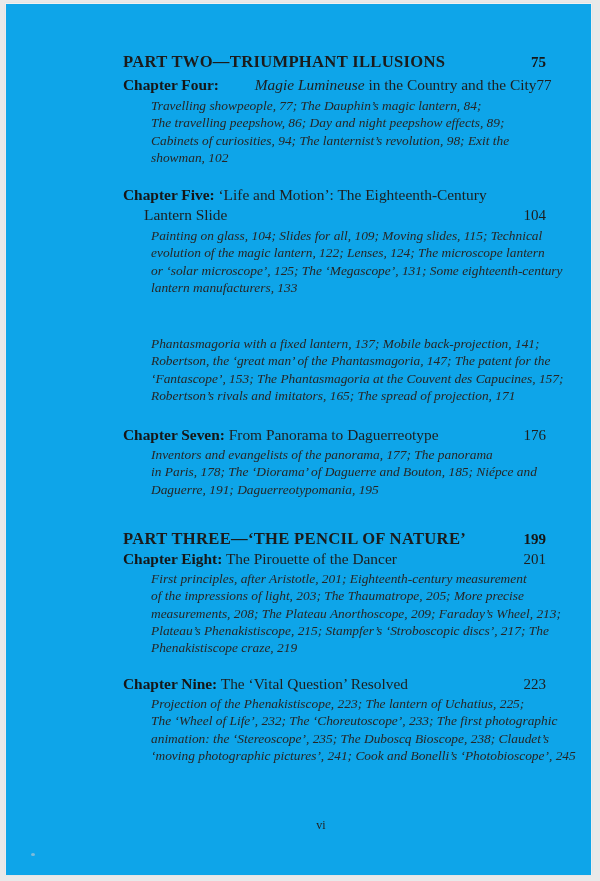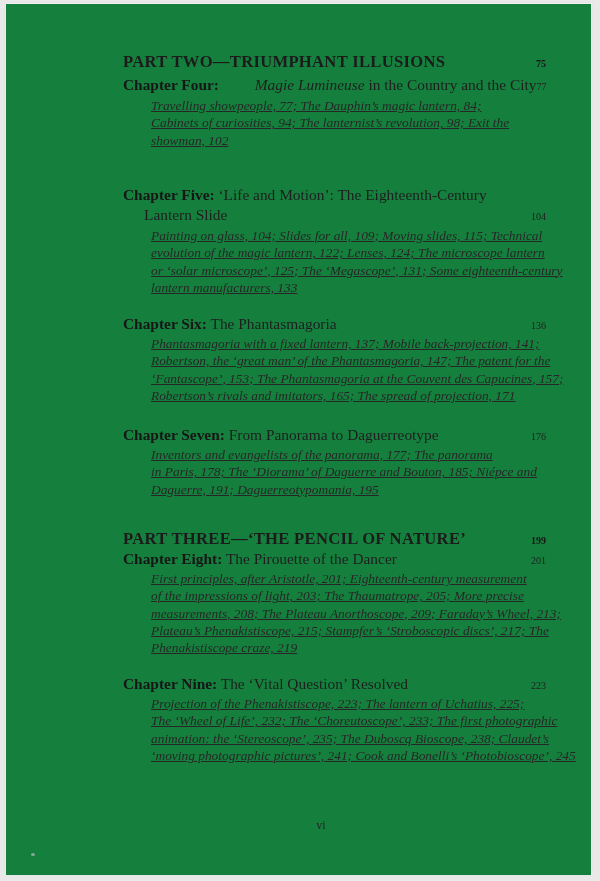--- a/index.html
+++ b/index.html
@@ -10,21 +10,21 @@
     background: #e9e9e9;
     font-family: "Liberation Serif", "DejaVu Serif", serif;
     overflow: hidden;
   }
   .page {
     position: absolute;
     left: 5px;
     top: 3px;
     width: 585px;
     height: 871px;
-    background: #15803d;
+    background: #0ea5e9;
     border-left: 1px solid #ececec;
     border-top: 1px solid #f1f1f1;
     border-right: 1px solid #efefef;
     box-shadow: 0 0 2px rgba(0,0,0,0.05);
   }
   .row {
     position: absolute;
     left: 117px;
     right: 45px;
     display: flex;
@@ -39,21 +39,21 @@
     letter-spacing: 0.3px;
     color: #1b1b1b;
   }
   .chap-title {
     font-size: 15.4px;
     color: #1e1e1e;
   }
   .chap-title b { font-weight: bold; color: #161616; }
   .chap-title i { font-style: italic; margin-left: 32px; }
   .page-num {
-    font-size: 10px;
+    font-size: 15px;
     color: #1e1e1e;
   }
   .page-num.bold { font-weight: bold; color: #161616; }
   .chap-block {
     position: absolute;
     left: 117px;
     right: 45px;
     line-height: 20px;
     white-space: nowrap;
   }
@@ -61,21 +61,20 @@
     display: flex;
     justify-content: space-between;
     align-items: baseline;
   }
   .chap-line2-row .indent2 { padding-left: 21px; }
   .sub-block {
     position: absolute;
     left: 145px;
     width: 405px;
     color: #262626;
-    text-decoration: underline;
   }
   .sub-line {
     font-style: italic;
     font-size: 13.4px;
     line-height: 17.3px;
     white-space: nowrap;
   }
   .folio {
     position: absolute;
     left: 145px;
@@ -104,42 +103,39 @@
     <span class="part-title">PART TWO—TRIUMPHANT ILLUSIONS</span>
     <span class="page-num bold">75</span>
   </div>
 
   <div class="row" style="top:71px">
     <span class="chap-title"><b>Chapter Four:</b><i> Magie Lumineuse</i><span> in the Country and the City</span></span>
     <span class="page-num">77</span>
   </div>
   <div class="sub-block" style="top:93px">
     <div class="sub-line">Travelling showpeople, 77; The Dauphin’s magic lantern, 84;</div>
+    <div class="sub-line">The travelling peepshow, 86; Day and night peepshow effects, 89;</div>
     <div class="sub-line">Cabinets of curiosities, 94; The lanternist’s revolution, 98; Exit the</div>
     <div class="sub-line">showman, 102</div>
   </div>
 
   <div class="chap-block" style="top:181px">
     <div class="chap-title"><b>Chapter Five:</b><span> ‘Life and Motion’: The Eighteenth-Century</span></div>
     <div class="chap-line2-row">
       <span class="chap-title indent2">Lantern Slide</span>
       <span class="page-num">104</span>
     </div>
   </div>
   <div class="sub-block" style="top:223px">
     <div class="sub-line">Painting on glass, 104; Slides for all, 109; Moving slides, 115; Technical</div>
     <div class="sub-line">evolution of the magic lantern, 122; Lenses, 124; The microscope lantern</div>
     <div class="sub-line">or ‘solar microscope’, 125; The ‘Megascope’, 131; Some eighteenth-century</div>
     <div class="sub-line">lantern manufacturers, 133</div>
   </div>
 
-  <div class="row" style="top:310px">
-    <span class="chap-title"><b>Chapter Six:</b><span> The Phantasmagoria</span></span>
-    <span class="page-num">136</span>
-  </div>
   <div class="sub-block" style="top:331px">
     <div class="sub-line">Phantasmagoria with a fixed lantern, 137; Mobile back-projection, 141;</div>
     <div class="sub-line">Robertson, the ‘great man’ of the Phantasmagoria, 147; The patent for the</div>
     <div class="sub-line">‘Fantascope’, 153; The Phantasmagoria at the Couvent des Capucines, 157;</div>
     <div class="sub-line">Robertson’s rivals and imitators, 165; The spread of projection, 171</div>
   </div>
 
   <div class="row" style="top:421px">
     <span class="chap-title"><b>Chapter Seven:</b><span> From Panorama to Daguerreotype</span></span>
     <span class="page-num">176</span>

